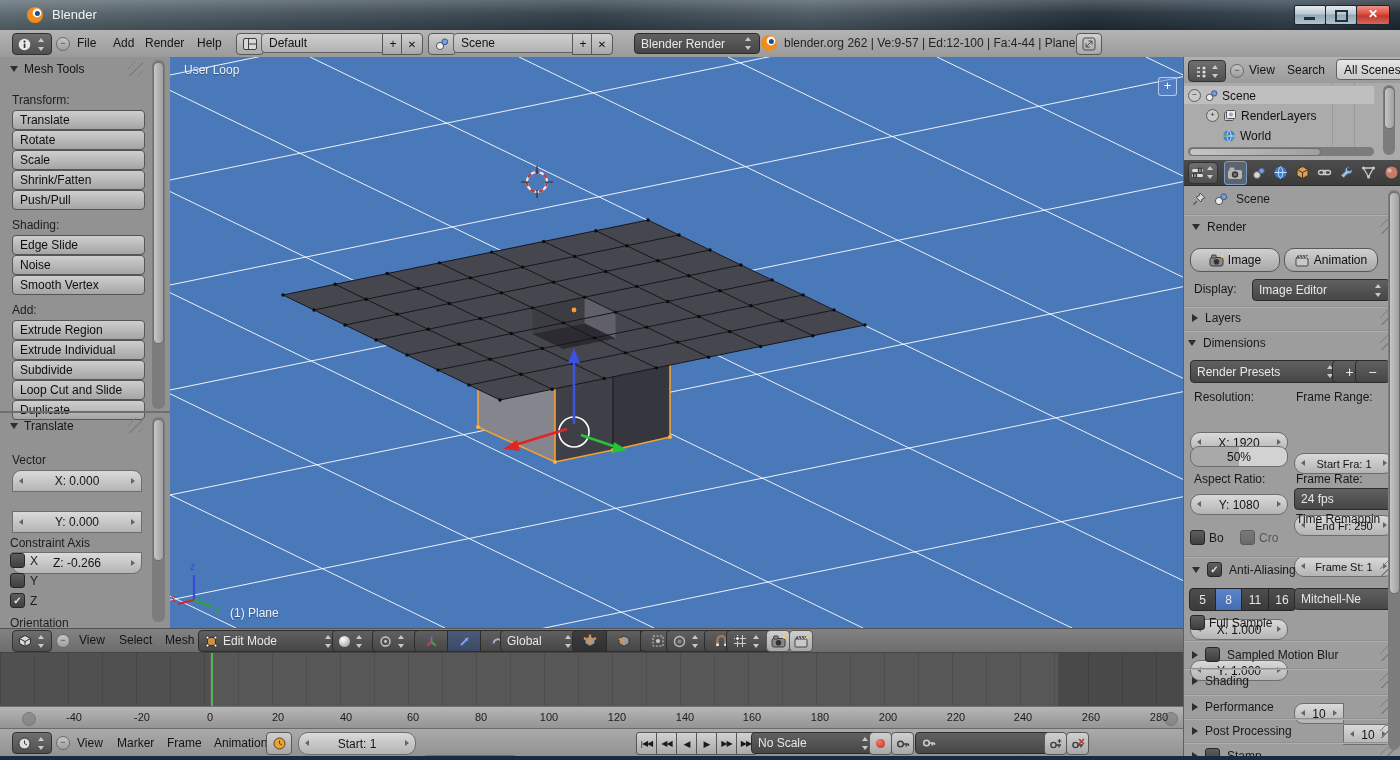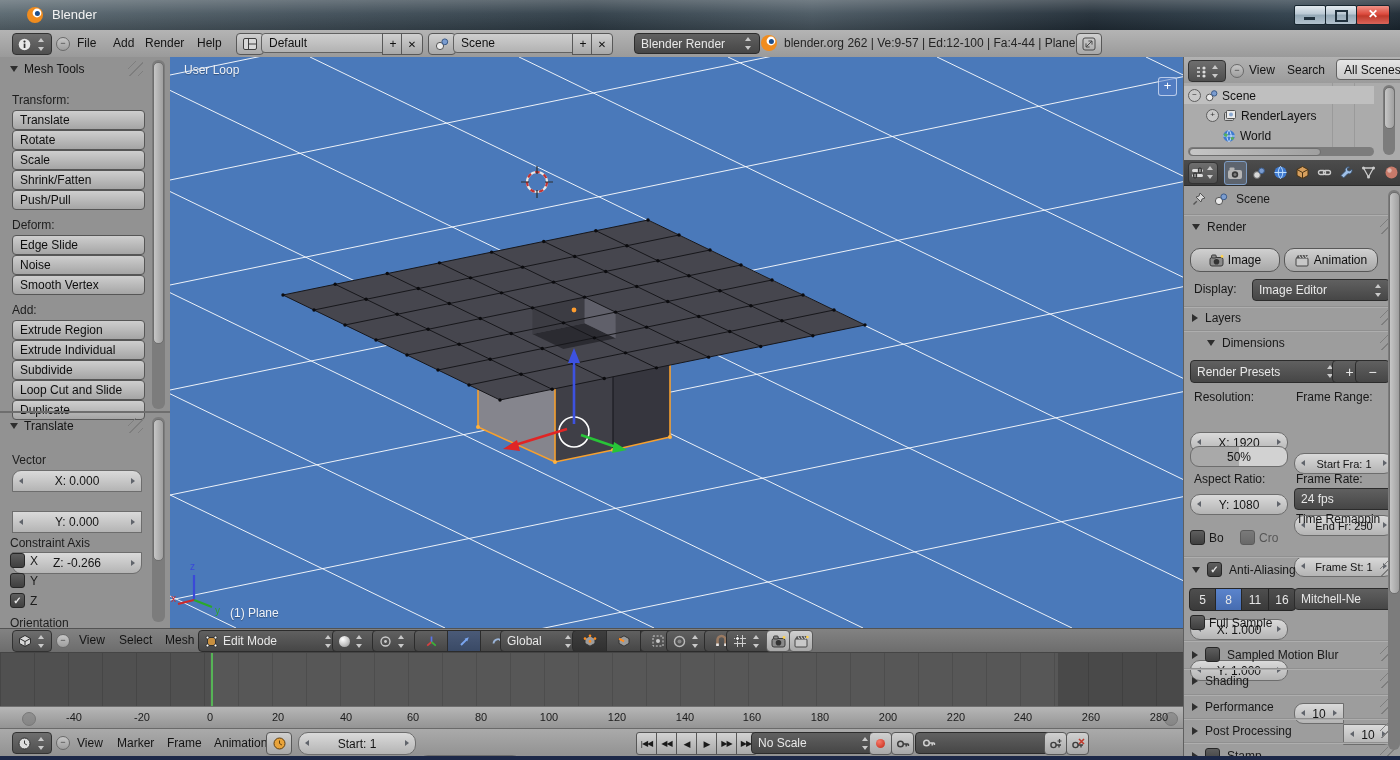--- a/index.html
+++ b/index.html
@@ -199,21 +199,21 @@
     <div class="a shelfbtn" style="top:93px">
         <span>Scale</span>
       </div>
     <div class="a shelfbtn" style="top:113px">
         <span>Shrink/Fatten</span>
       </div>
     <div class="a shelfbtn" style="top:133px">
         <span>Push/Pull</span>
       </div>
 
-    <span class="a slabel" style="left:12px;top:161px">Deform:</span>
+    <span class="a slabel" style="left:12px;top:161px">Shading:</span>
     <div class="a shelfbtn" style="top:178px">
         <span>Edge Slide</span>
       </div>
     <div class="a shelfbtn" style="top:198px">
         <span>Noise</span>
       </div>
     <div class="a shelfbtn" style="top:218px">
         <span>Smooth Vertex</span>
       </div>
 
@@ -829,21 +829,21 @@
       </div>
 
       <div class="a hr" style="left:0;top:146px;width:217px"></div>
       <div class="a" style="left:8px;top:151px;display:flex;align-items:center;gap:7px">
         <span class="tri-r"></span>
         <span class="plabel">Layers</span>
       </div>
       <div class="a grip" style="left:196px;top:150px"></div>
       <div class="a hr" style="left:0;top:170px;width:217px"></div>
 
-      <div class="a" style="left:23px;top:176px;display:flex;align-items:center;gap:7px">
+      <div class="a" style="left:4px;top:176px;display:flex;align-items:center;gap:7px">
         <span class="tri-d"></span>
         <span class="plabel">Dimensions</span>
       </div>
       <div class="a grip" style="left:196px;top:175px"></div>
 
       <div class="a dk" style="left:6px;top:200px;width:138px;height:21px">
         <span class="lbl">Render Presets</span>
           <span class="ud"></span>
       </div>
       <div class="a dk" style="left:148px;top:200px;width:21px;height:21px;justify-content:center;font-size:14px">

